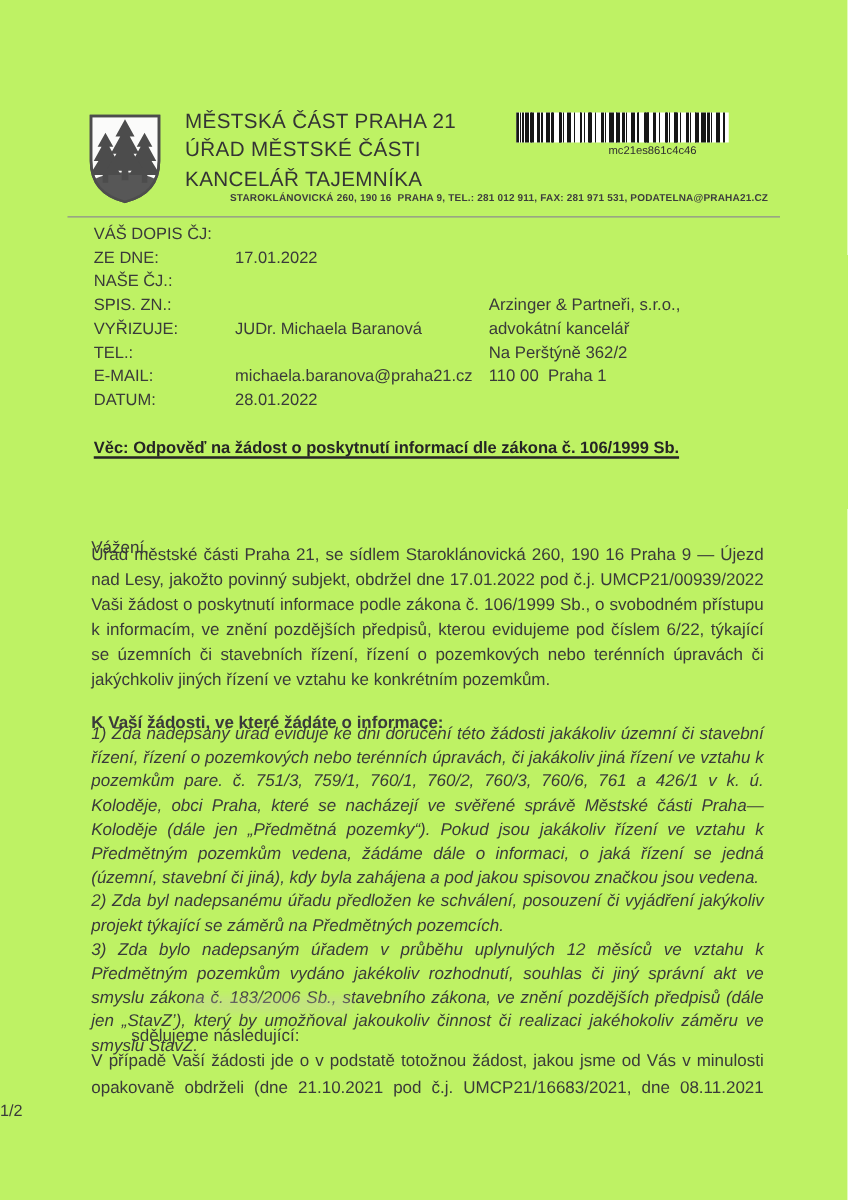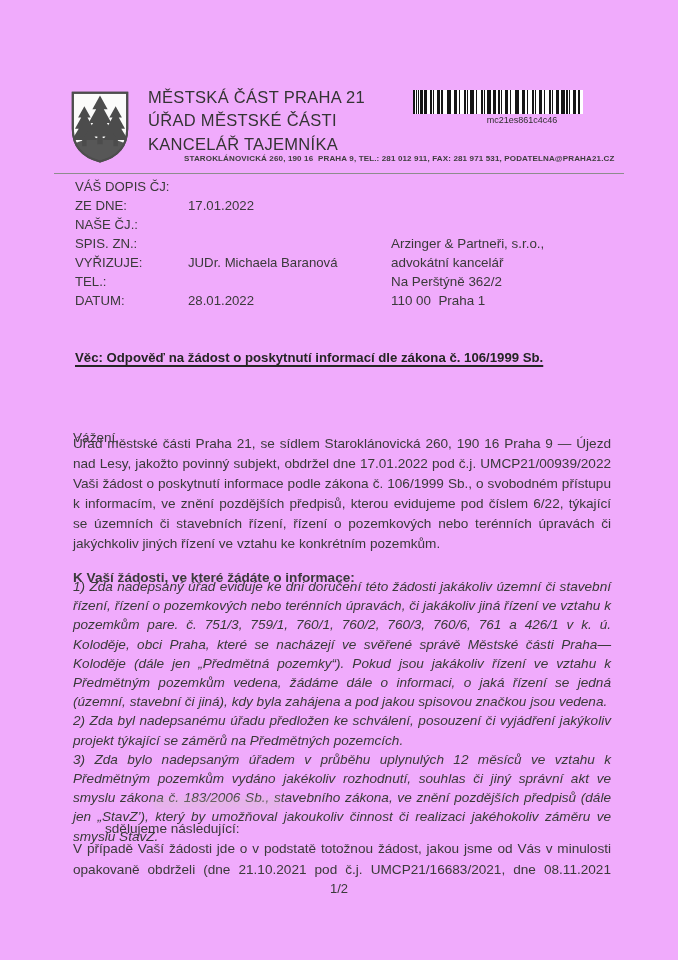--- a/index.html
+++ b/index.html
@@ -1,19 +1,19 @@
 <!DOCTYPE html>
 <html lang="cs"><head>
 <meta charset="utf-8">
 <style>
   html,body{margin:0;padding:0;background:#ffffff;}
   .page{
     position:relative;
     width:678px;height:960px;
-    background:#f0abfc;
+    background:#bef264;
     font-family:"Liberation Sans","DejaVu Sans",sans-serif;
     color:#3a3a3a;
     overflow:hidden;
   }
   
   .logo{position:absolute;left:66px;top:89px;width:68px;height:77px;}
   .org{position:absolute;left:148px;top:86px;font-size:16.5px;line-height:23.3px;
        letter-spacing:.3px;color:#343434;}
   .org-address{position:absolute;left:148px;top:154px;font-size:8px;font-weight:bold;
        letter-spacing:.15px;color:#3d3d3d;white-space:pre;padding-left:36px;}
@@ -39,21 +39,21 @@
        text-decoration:underline;text-underline-offset:3px;text-decoration-thickness:1.5px;}
   
   .bodytext{position:absolute;left:73px;width:538px;font-size:13.6px;color:#3a3a3a;margin:0;}
   .salutation{top:405px;line-height:19px;margin-top:23px;}
   .para1{top:434px;line-height:20px;text-align:justify;}
   .req-intro{top:568px;line-height:19px;font-weight:bold;}
   .req-items{top:577px;line-height:19.2px;font-style:italic;text-align:justify;}
   .req-items p{margin:0;}
   .resp-intro{top:819px;line-height:19px;margin-left:32px;}
   .resp-para{top:839px;line-height:20.5px;text-align:justify;text-align-last:justify;}
-  .page-num{position:absolute;left:0;top:881px;width:100%;text-align:center;font-size:13px;
+  .page-num{position:absolute;left:0;top:881px;width:100%;font-size:13px;
        color:#3a3a3a;}
   
   .artifact{position:absolute;left:152px;top:797px;width:130px;height:13px;background:#cfc6be;
        opacity:.30;filter:blur(3px);}
 </style>
 </head>
 <body>
 
 <div class="page">
 
@@ -105,20 +105,24 @@
     </div>
     <div class="ref-row">
       <span class="ref-label">VYŘIZUJE:</span>
       <span class="ref-value">JUDr. Michaela Baranová</span>
     </div>
     <div class="ref-row">
       <span class="ref-label">TEL.:</span>
       <span class="ref-value"></span>
     </div>
     <div class="ref-row">
+      <span class="ref-label">E-MAIL:</span>
+      <span class="ref-value">michaela.baranova@praha21.cz</span>
+    </div>
+    <div class="ref-row">
       <span class="ref-label">DATUM:</span>
       <span class="ref-value">28.01.2022</span>
     </div>
   </div>
 
   <div class="recipient">
     <div>Arzinger &amp; Partneři, s.r.o.,</div>
     <div>advokátní kancelář</div>
     <div>Na Perštýně 362/2</div>
     <div>110 00  Praha 1</div>

